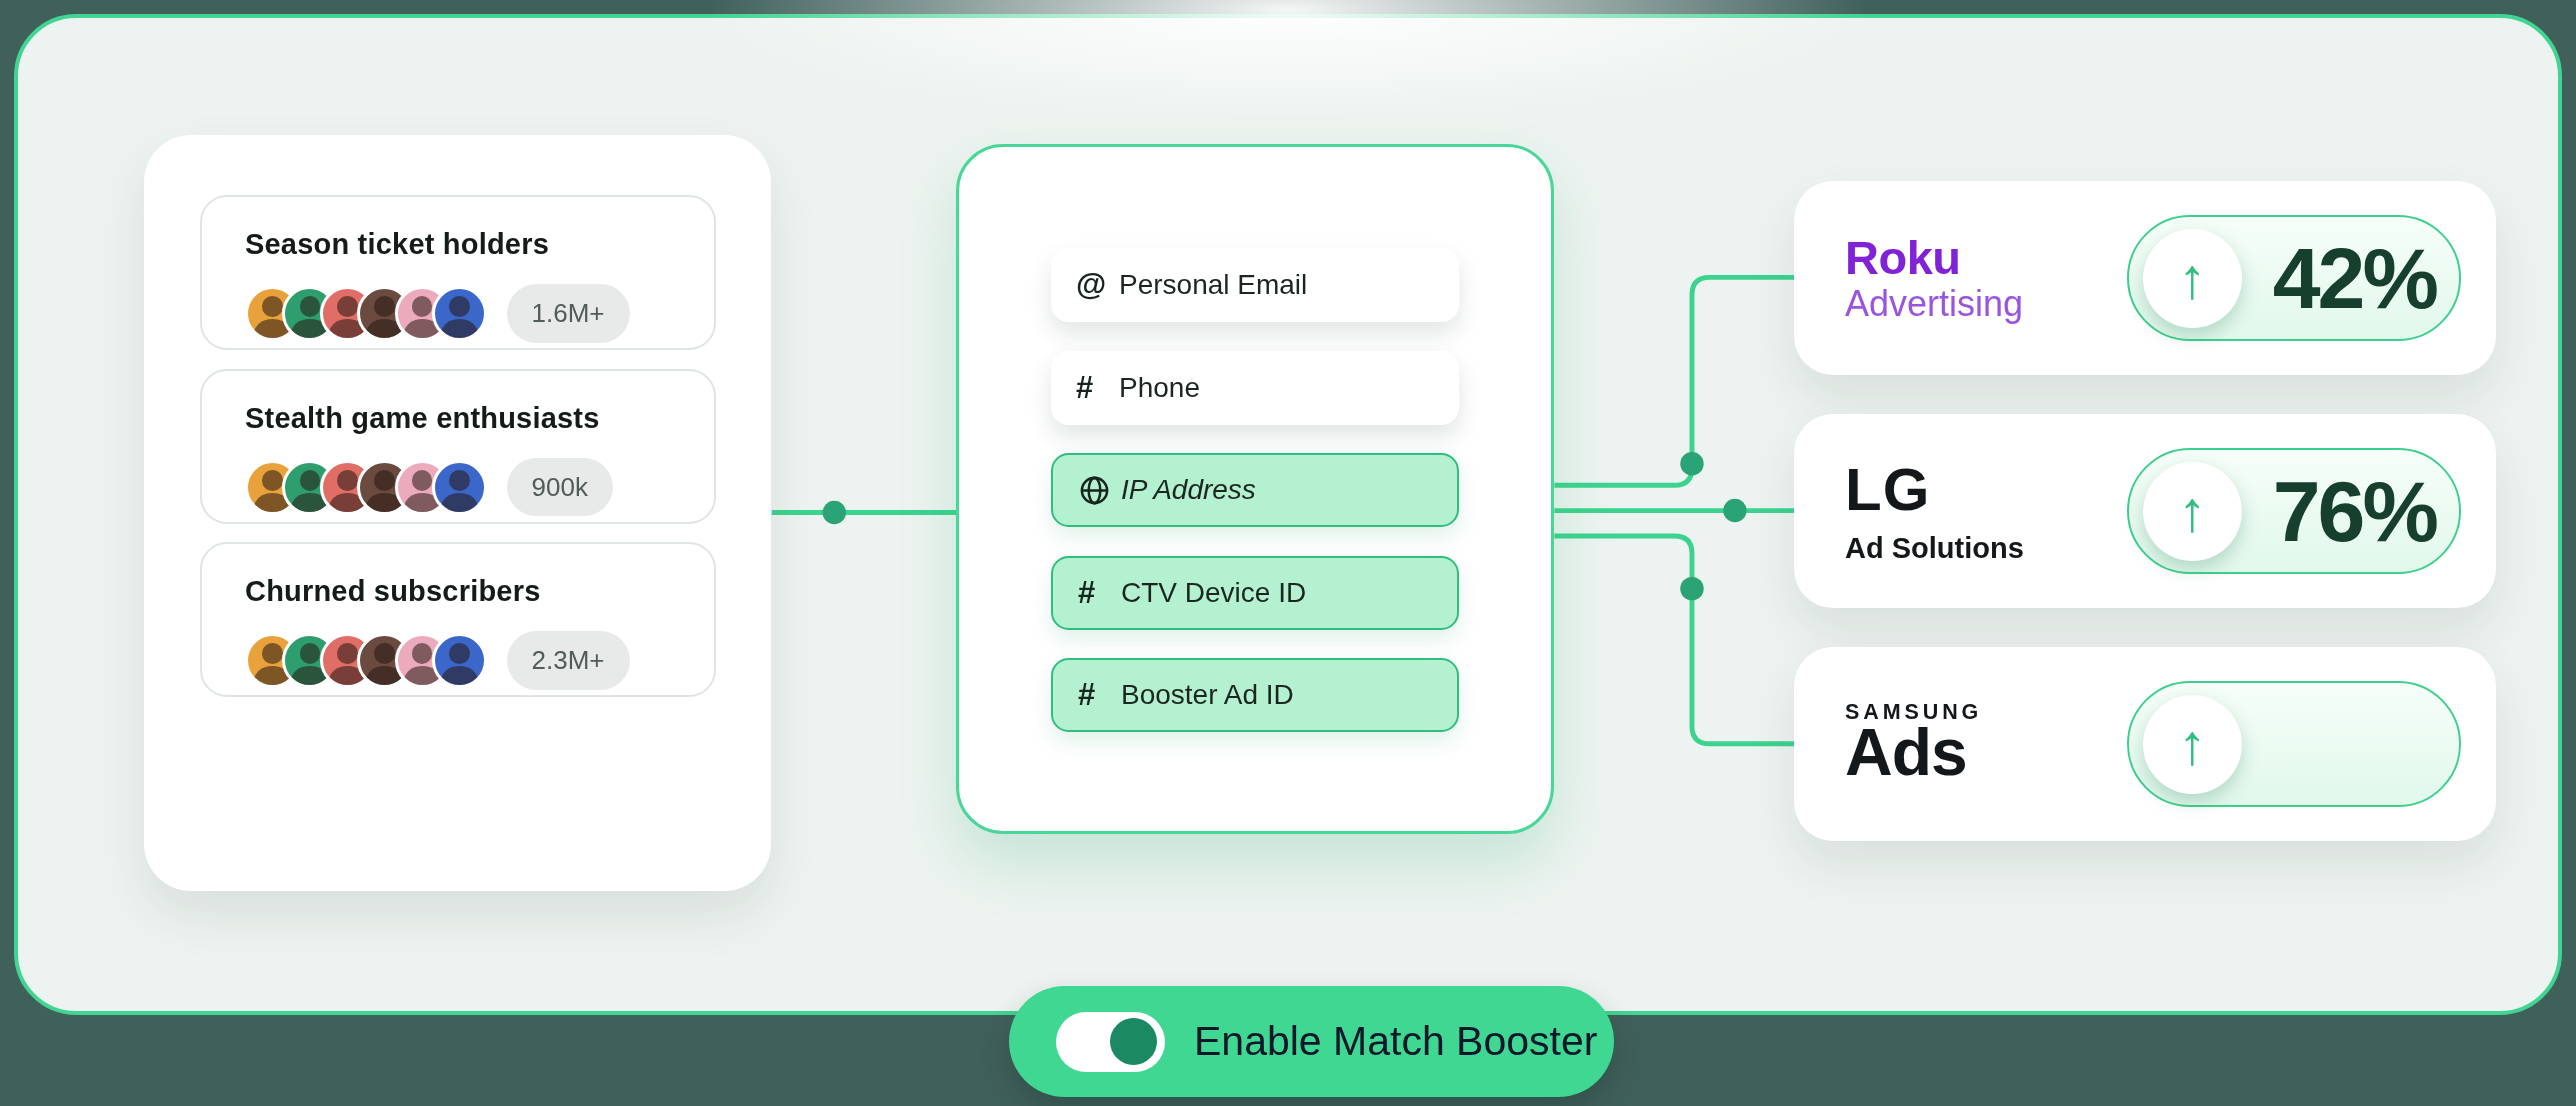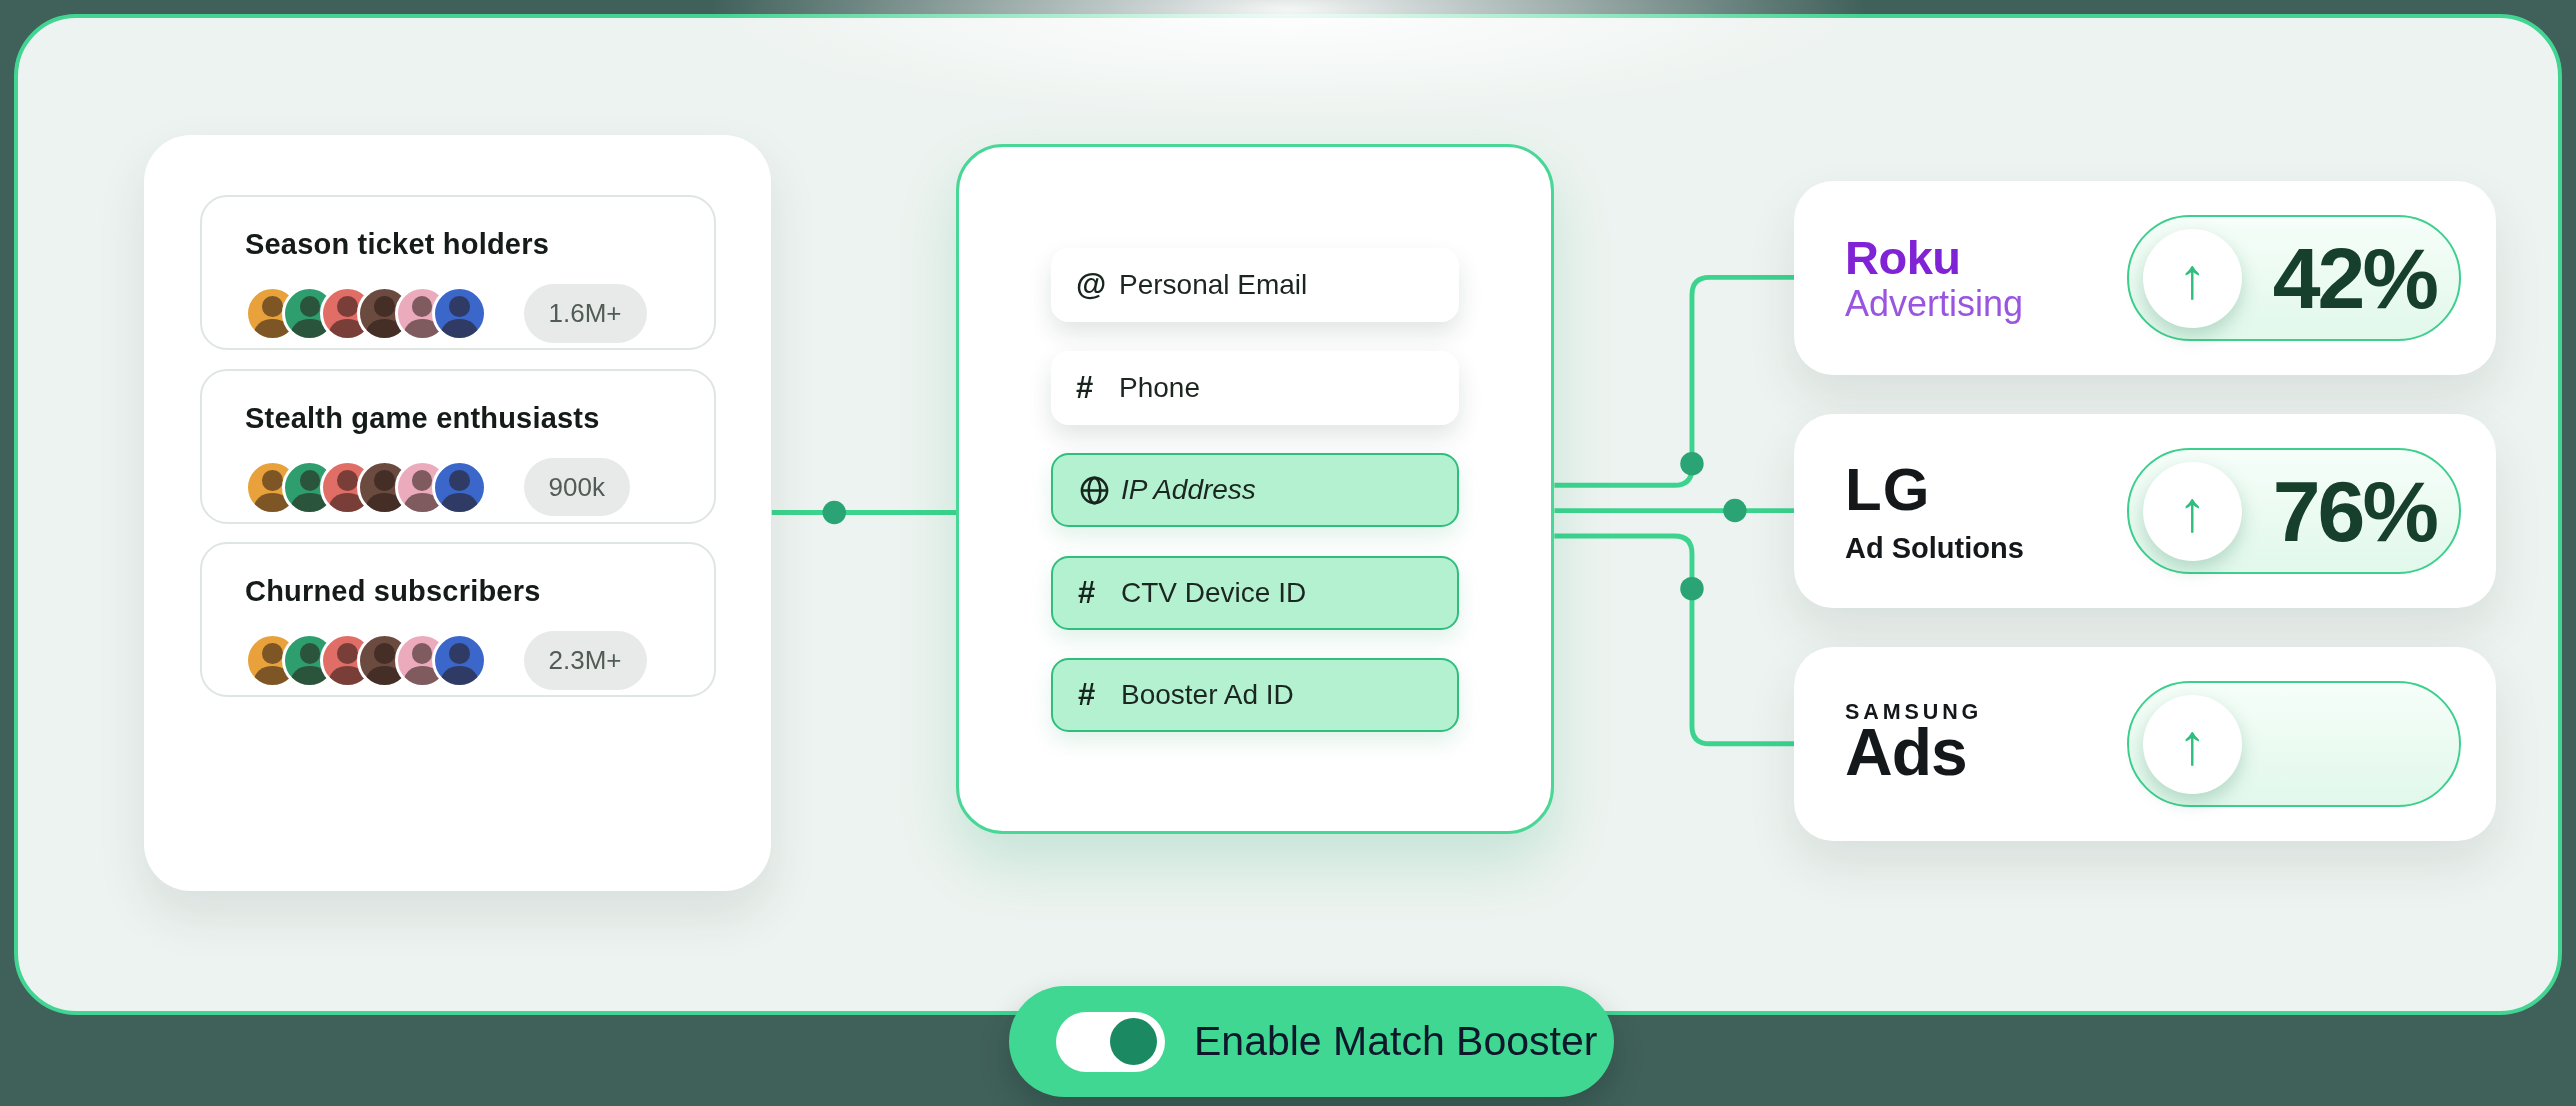--- a/index.html
+++ b/index.html
@@ -29,21 +29,21 @@
     box-shadow:0 23.4px 49px rgba(25,60,45,.10); z-index:3;
   }
 
   
   .audience-card { left:144px; top:135px; width:627px; height:756px; padding:60px 56px; }
   .segment {
     background:#fff; border:2.9px solid #dfe5e1; border-radius:27px;
     width:516px; height:155px; padding:31px 43px; margin-bottom:18.5px;
   }
   .segment-title { font-size:29px; font-weight:700; color:#141b18; letter-spacing:0.2px; }
-  .segment-row { display:flex; align-items:center; margin-top:23.4px;gap:17px; }
+  .segment-row { display:flex; align-items:center; margin-top:23.4px; }
   .avatars { display:flex; }
   .avatar {
     width:55px; height:55px; border-radius:50%; border:3.9px solid #fff;
     position:relative; overflow:hidden; flex:none;
   }
   .avatar + .avatar { margin-left:-17.6px; }
   .avatar::before {
     content:""; position:absolute; top:15%; left:29%; width:42%; height:42%;
     border-radius:50%; background:rgba(38,24,18,.55);
   }

